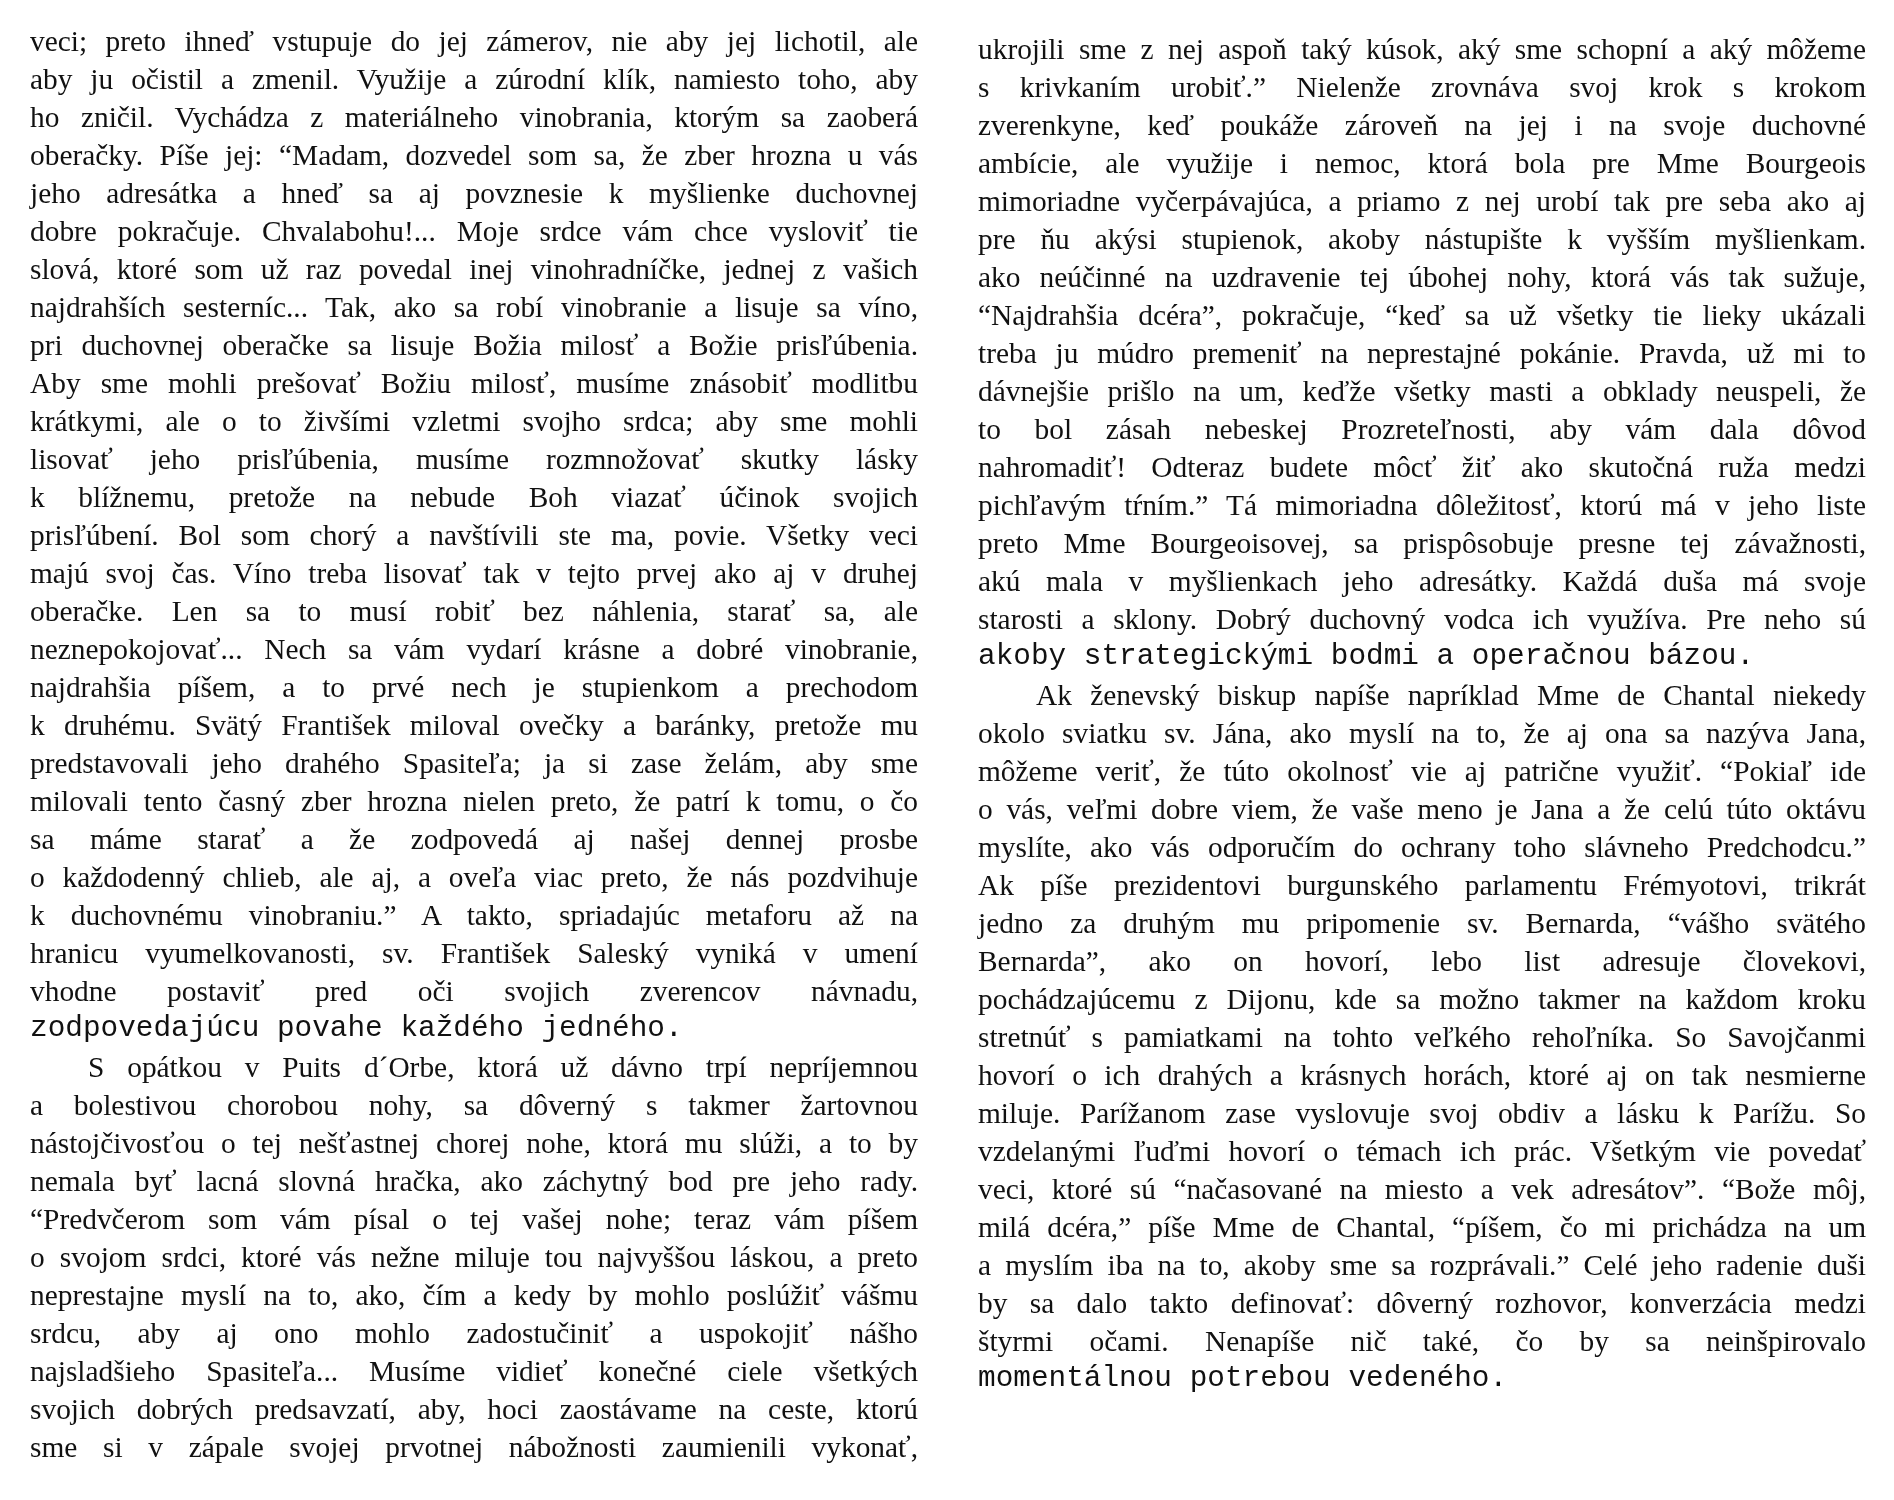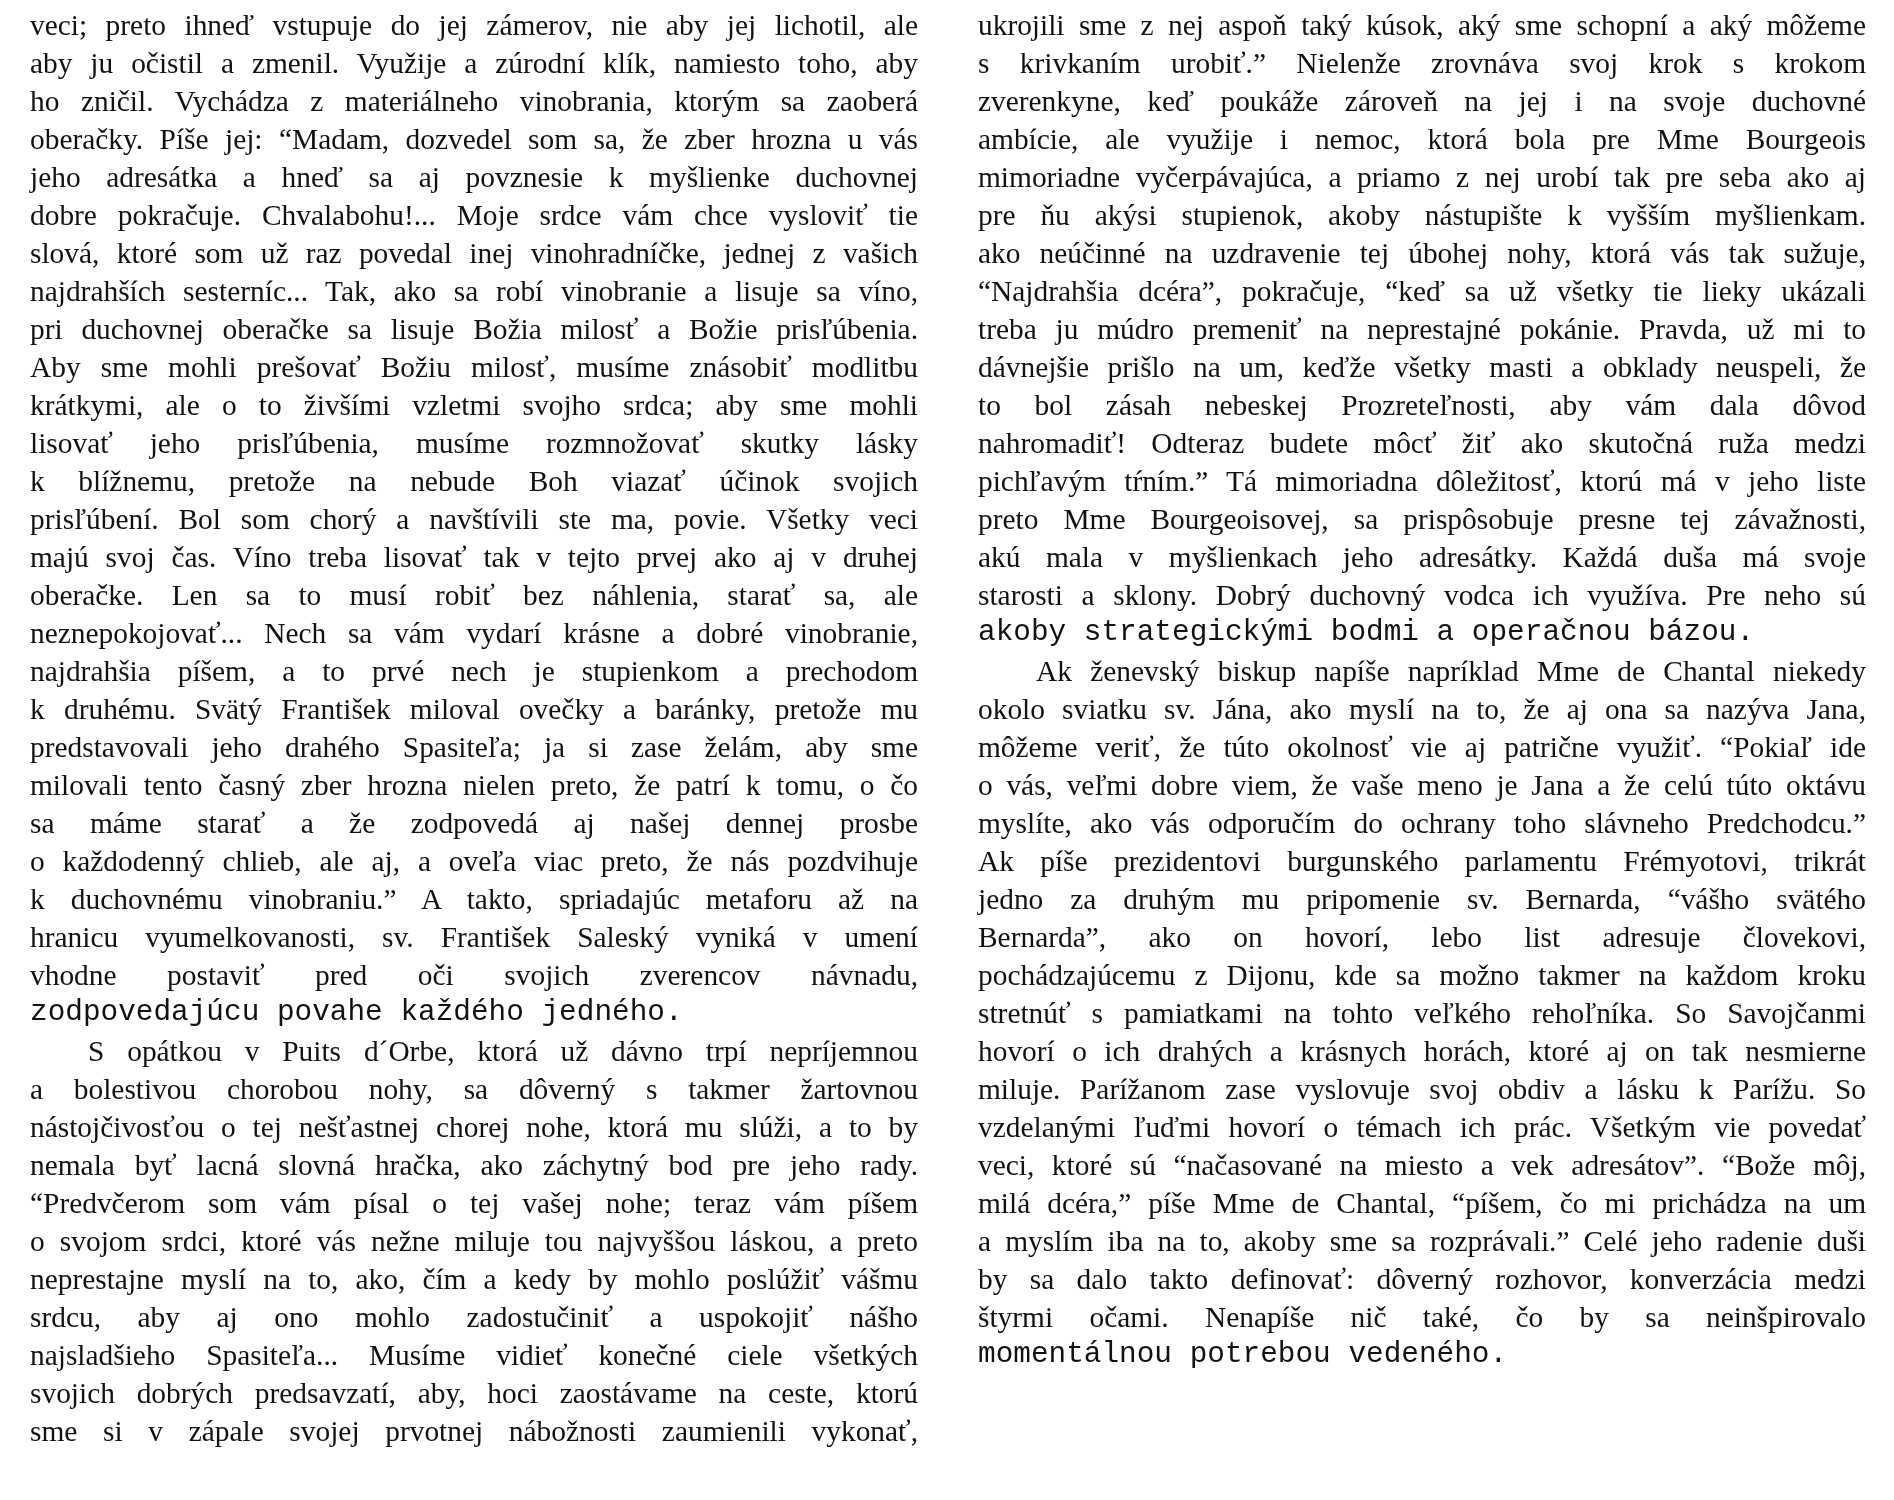--- a/index.html
+++ b/index.html
@@ -1,20 +1,20 @@
 <!DOCTYPE html>
 <html><head>
 <meta charset="utf-8">
 <style>
   html, body { margin: 0; padding: 0; background: #ffffff; }
   body { width: 1894px; height: 1500px; position: relative; overflow: hidden;
          font-family: "Liberation Serif", "DejaVu Serif", serif; color: #111111; }
-  .col { position: absolute; top: 6px; }
+  .col { position: absolute; top: 22px; }
   .col-left { left: 30px; width: 888px; }
-  .col-right { left: 978px; width: 888px; }
+  .col-right { left: 978px; width: 888px; margin-top: 8px; }
   .line { font-size: 29.4px; line-height: 38px; height: 38px; white-space: nowrap;
           text-align: justify; text-align-last: justify; overflow: visible; }
   .line.last { text-align-last: left; font-family: Liberation Mono, monospace; }
   .line.indent { padding-left: 58px; }
 </style>
 </head>
 <body>
 
 <div class="col col-left">
     <div class="line">veci; preto ihneď vstupuje do jej zámerov, nie aby jej lichotil, ale</div>

